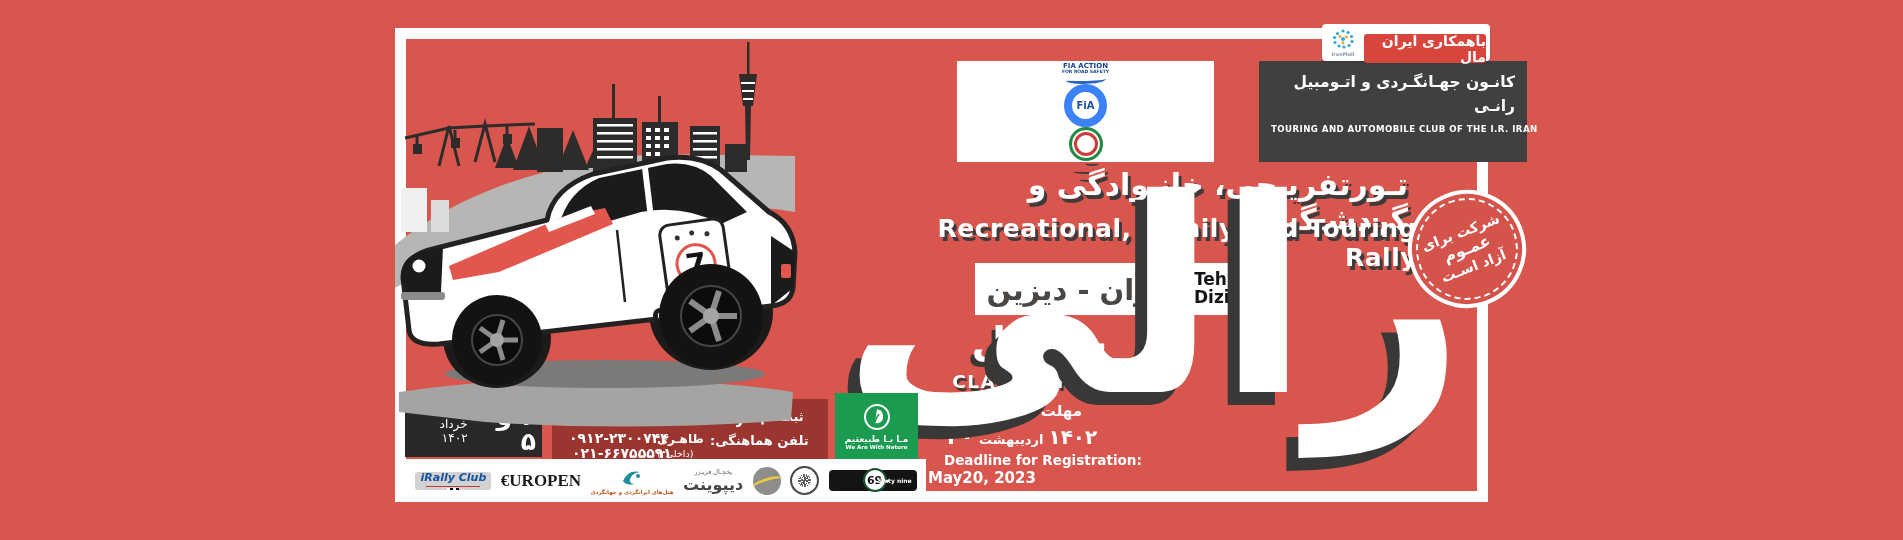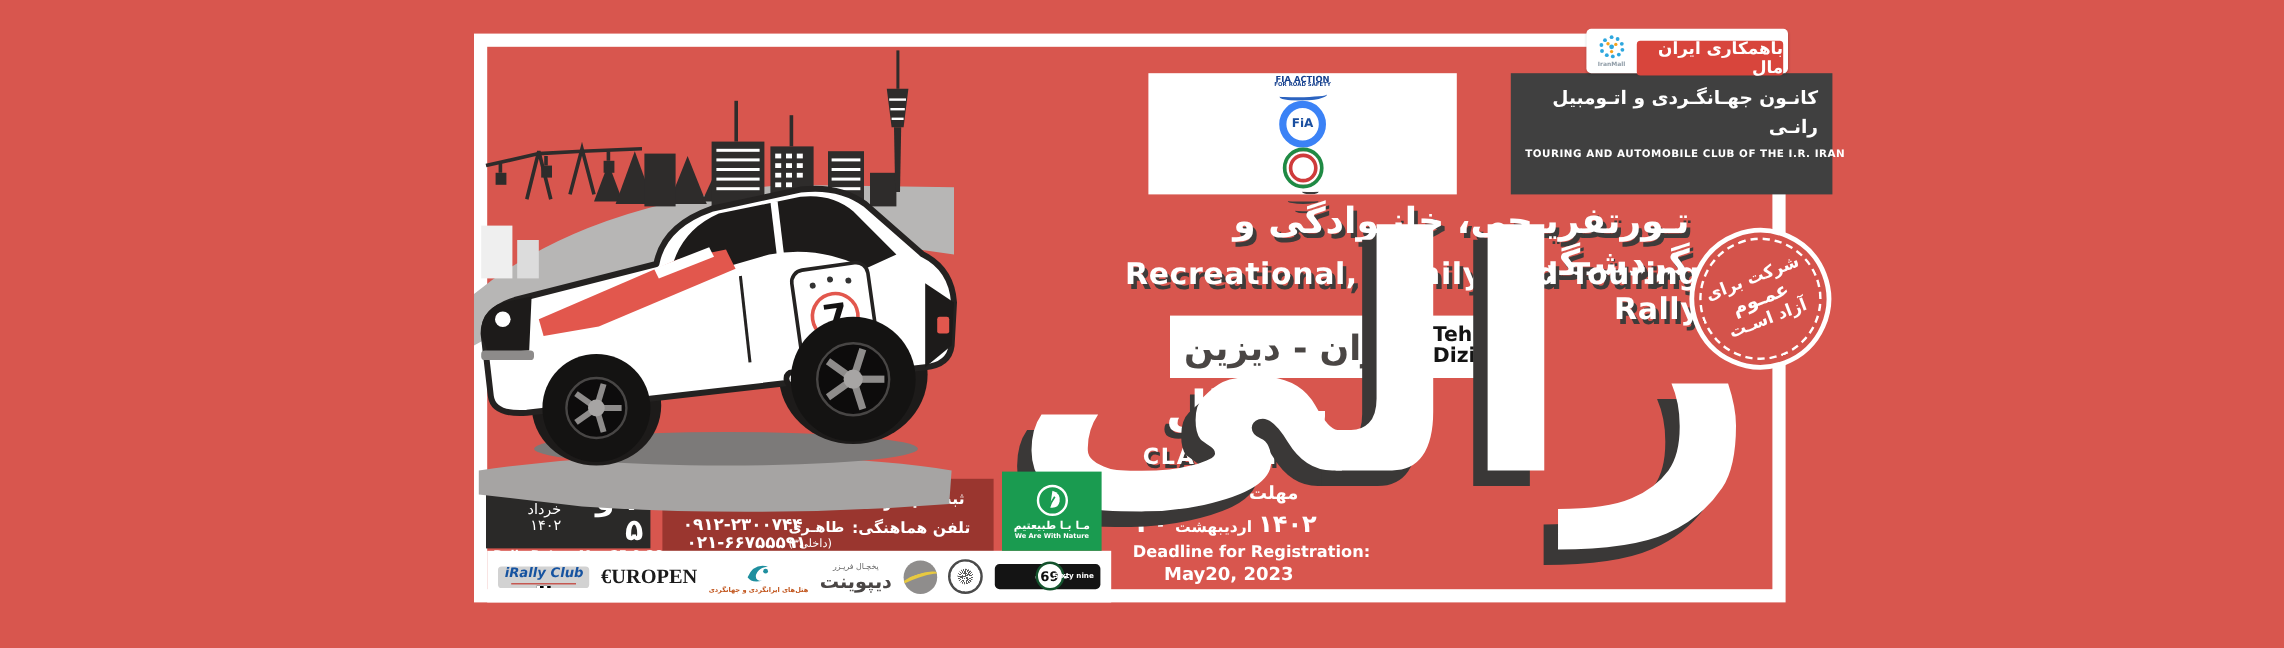--- a/index.html
+++ b/index.html
@@ -14,21 +14,21 @@
   .badge-caption{font-size:5px;color:#8d9aa5;font-weight:bold;margin-top:1px;}
   .badge-label{flex:1;height:29px;margin-right:4px;background:#d8453c;border-radius:3px;color:#fff;
                font-size:14px;font-weight:bold;display:flex;align-items:center;justify-content:center;direction:rtl;margin-top:12px;}
   
   .logos{left:957px;top:61px;width:257px;height:101px;background:#fff;display:flex;flex-direction:column;justify-content:space-evenly;padding:2px 4px;box-sizing:border-box;}
   .lrow{display:flex;align-items:center;justify-content:space-evenly;flex-direction:column;}
   .mini{display:flex;flex-direction:column;align-items:center;justify-content:center;}
   .action-t1{font-size:7px;font-weight:bold;color:#16418f;line-height:1;}
   .action-t2{font-size:4.5px;font-weight:bold;color:#16418f;line-height:1;}
   .action-swoosh{width:40px;height:6px;border-bottom:3px solid #2b63c0;border-radius:0 0 60% 40%;}
-  .fia-c{width:27px;height:27px;border-radius:50%;border:6px solid #3b82f6;color:#1a4fa0;
+  .fia-c{width:27px;height:27px;border-radius:50%;border:8px solid #3b82f6;color:#1a4fa0;
          display:flex;align-items:center;justify-content:center;font-size:10px;font-weight:bold;text-align:center;}
   .iranfed{width:28px;height:28px;border-radius:50%;border:3px solid #1f8a44;box-shadow:inset 0 0 0 2px #fff,inset 0 0 0 5px #cf3b3b;}
   .ministry{display:flex;flex-direction:column;gap:3px;align-items:flex-end;}
   .ministry i{display:block;width:26px;height:3px;border-bottom:2px solid #3c3c3c;border-radius:60%;}
   .ministry i:nth-child(1){width:14px;}
   .ministry i:nth-child(3){width:20px;}
   .ait{width:28px;height:28px;border-radius:50%;border:3px solid #111;position:relative;display:flex;align-items:center;justify-content:center;font-size:7px;font-weight:bold;color:#111;}
   .unwto-c{width:22px;height:22px;border-radius:50%;border:3px dotted #2a6db5;}
   .unwto-t{font-size:7px;font-weight:bold;color:#2a6db5;letter-spacing:.5px;}
   .fiva{width:42px;height:23px;border-radius:50%;background:#2e5b33;border:2px solid #1f3f22;color:#fff;
@@ -59,21 +59,21 @@
         font-weight:bold;text-shadow:-12px 13px 0 #3a3837;z-index:5;}
   .classic-fa{left:952px;top:318px;width:175px;text-align:center;direction:rtl;color:#fff;font-size:40px;font-weight:bold;
               text-shadow:-4px 5px 0 #3a3837;}
   .classic-en{left:952px;top:371px;width:175px;text-align:center;color:#fff;font-size:18.5px;font-weight:bold;
               letter-spacing:1.5px;text-shadow:2px 3px 0 #3a3837;}
   
   .dl1{left:942px;top:402px;width:140px;direction:rtl;text-align:right;color:#fff;font-size:15px;font-weight:bold;}
   .dl2{left:946px;top:423px;width:170px;display:flex;align-items:baseline;gap:5px;color:#fff;font-weight:bold;}
   .dl2 .d-day{font-size:23px;}.dl2 .d-month{font-size:13px;}.dl2 .d-year{font-size:20px;}
   .dl3{left:944px;top:452px;color:#fff;font-size:13.5px;font-weight:bold;}
-  .dl4{left:970px;top:469px;color:#fff;font-size:15px;font-weight:bold;}
+  .dl4{left:928px;top:469px;color:#fff;font-size:15px;font-weight:bold;}
   
   .dates{left:405px;top:399px;width:137px;height:58px;background:#2a2928;color:#fff;box-sizing:border-box;padding:5px 6px 0;}
   .dates-r1{direction:rtl;display:flex;align-items:center;justify-content:center;gap:6px;}
   .dates-days{font-size:25px;font-weight:bold;line-height:1;}
   .dates-month{font-size:12px;padding-top:4px;}
   .dates-en{font-size:10px;font-weight:bold;margin-top:4px;text-align:center;white-space:nowrap;}
   
   .contact{left:552px;top:399px;width:276px;height:61px;background:#9a362f;color:#fff;}
   .c-url{position:absolute;left:23px;top:7px;font-size:18.5px;font-weight:bold;}
   .c-lab1{position:absolute;left:163px;top:10px;font-size:13px;font-weight:bold;direction:rtl;}

